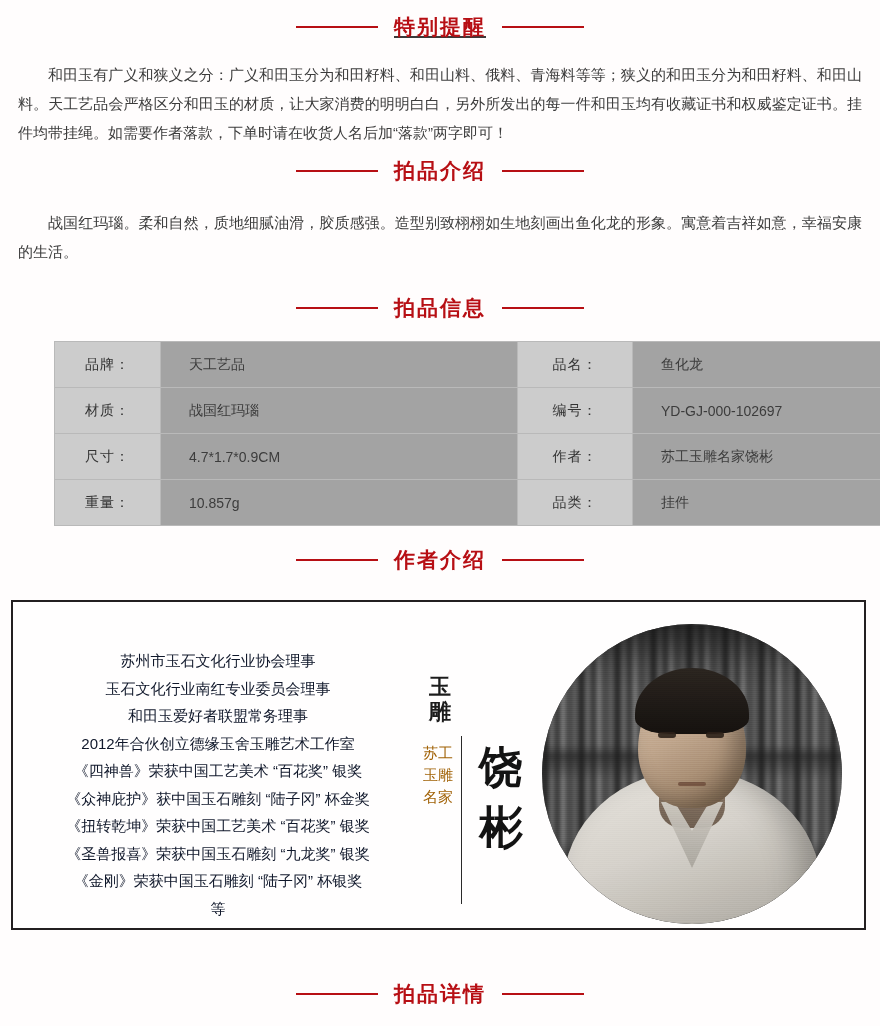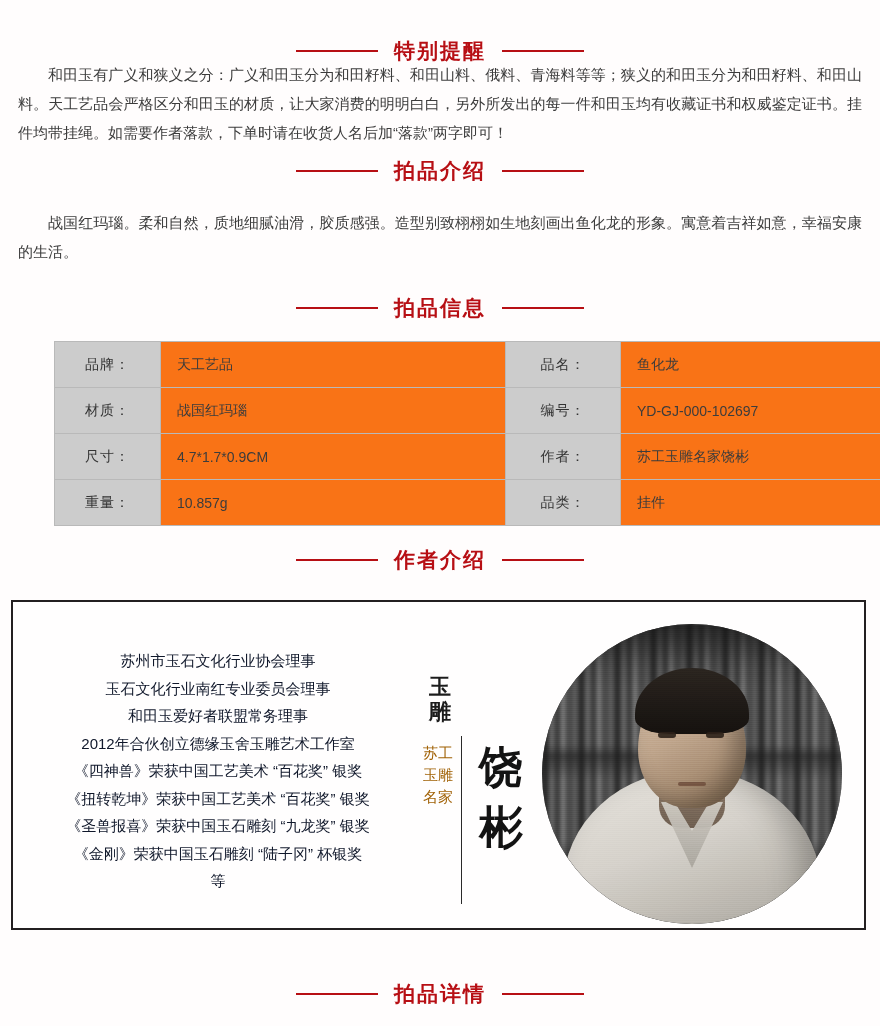--- a/index.html
+++ b/index.html
@@ -46,21 +46,21 @@
     color: #3c3c3c;
     text-indent: 2em;
     margin: 0;
     padding: 0 18px;
     text-align: justify;
   }
 
   
   .block { position: absolute; left: 0; width: 880px; }
 
-  #sec-tip-head   { top: 40px; }
+  #sec-tip-head   { top: 16px; text-decoration: underline; }
   #tip-body       { top: 60px; }
   #sec-intro-head { top: 160px; }
   #intro-body     { top: 208px; }
   #sec-info-head  { top: 297px; }
   #info-table-wrap{ top: 341px; margin-left: 44px; }
   #sec-author-head{ top: 549px; }
   #author-card    { top: 600px; }
   #sec-detail-head{ top: 983px; }
 
   
@@ -78,22 +78,22 @@
     vertical-align: middle;
   }
   table.info td.k {
     background: #cccccc;
     text-align: center;
     width: 103px;
     letter-spacing: 1px;
     color: #333;
   }
   table.info td.v {
-    background: #f97316;
-    padding-left: 16px;
+    background: #a3a3a3;
+    padding-left: 28px;
     width: 327px;
   }
   table.info td.k2 { width: 112px; }
   table.info td.v2 { width: 313px; }
 
   
   .author-card {
     position: absolute;
     left: 11px;
     top: 0;
@@ -369,20 +369,21 @@
 <div class="block" id="author-card">
   <div class="author-card">
     <div class="author-inner">
 
       <div class="bio">
         <div>苏州市玉石文化行业协会理事</div>
         <div>玉石文化行业南红专业委员会理事</div>
         <div>和田玉爱好者联盟常务理事</div>
         <div>2012年合伙创立德缘玉舍玉雕艺术工作室</div>
         <div>《四神兽》荣获中国工艺美术 “百花奖” 银奖</div>
+        <div>《众神庇护》获中国玉石雕刻 “陆子冈” 杯金奖</div>
         <div>《扭转乾坤》荣获中国工艺美术 “百花奖” 银奖</div>
         <div>《圣兽报喜》荣获中国玉石雕刻 “九龙奖” 银奖</div>
         <div>《金刚》荣获中国玉石雕刻 “陆子冈” 杯银奖</div>
         <div>等</div>
       </div>
 
       <div class="calli">
         <div class="seal">玉雕</div>
         <div class="sub">苏工玉雕名家</div>
         <div class="vline"></div>

